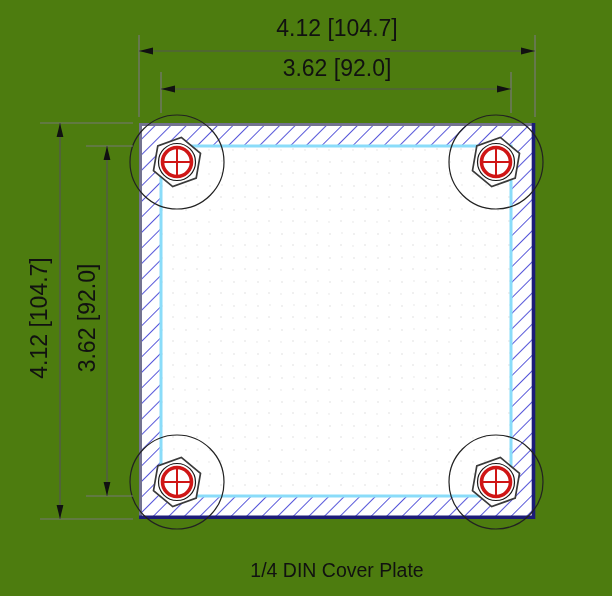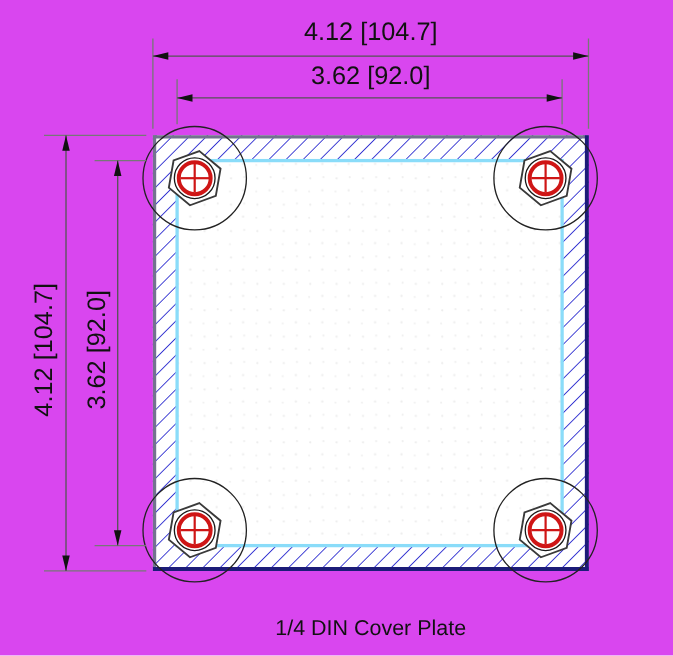--- a/index.html
+++ b/index.html
@@ -5,21 +5,21 @@
   html, body {
     margin: 0;
     padding: 0;
     background: #ffffff;
     font-family: "Liberation Sans", sans-serif;
   }
   .canvas {
     position: relative;
     width: 612px;
     height: 596px;
-    background: #d946ef;
+    background: #4d7c0f;
     overflow: hidden;
   }
   svg text {
     font-family: "Liberation Sans", sans-serif;
     fill: #111111;
   }
   .dim-text { font-size: 23px; }
   .caption-text { font-size: 19.5px; }
 </style>
 </head>

